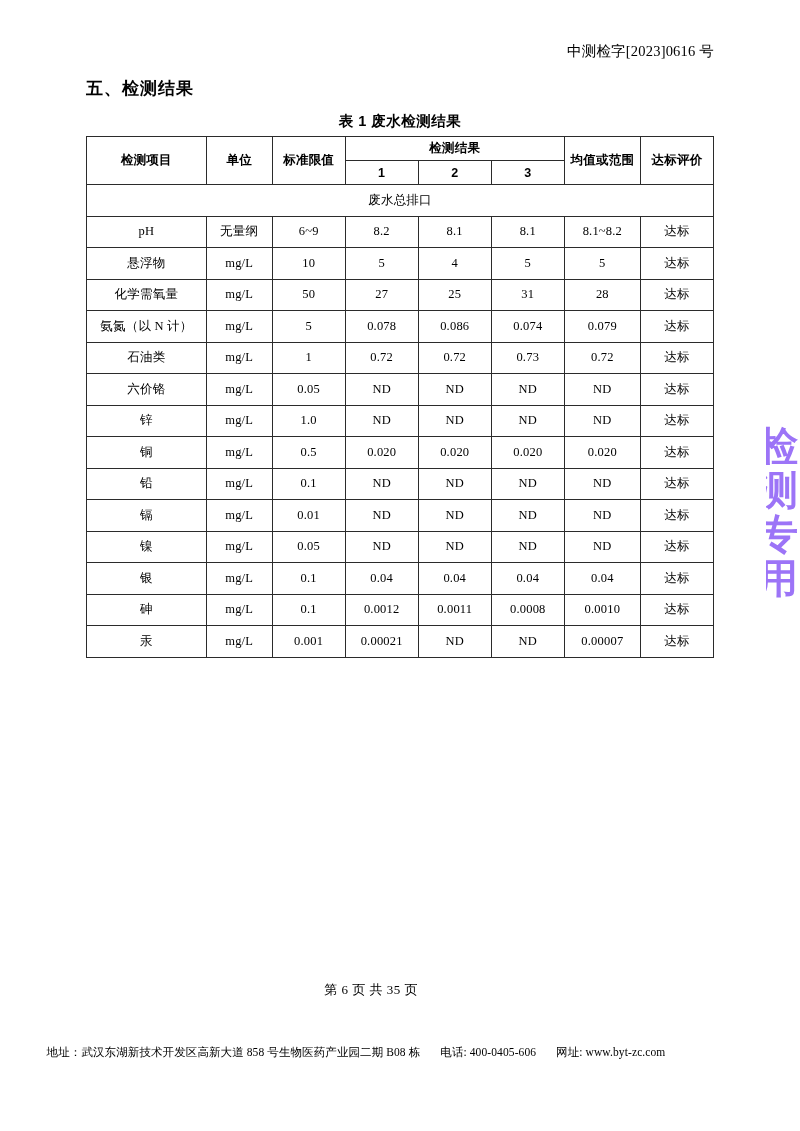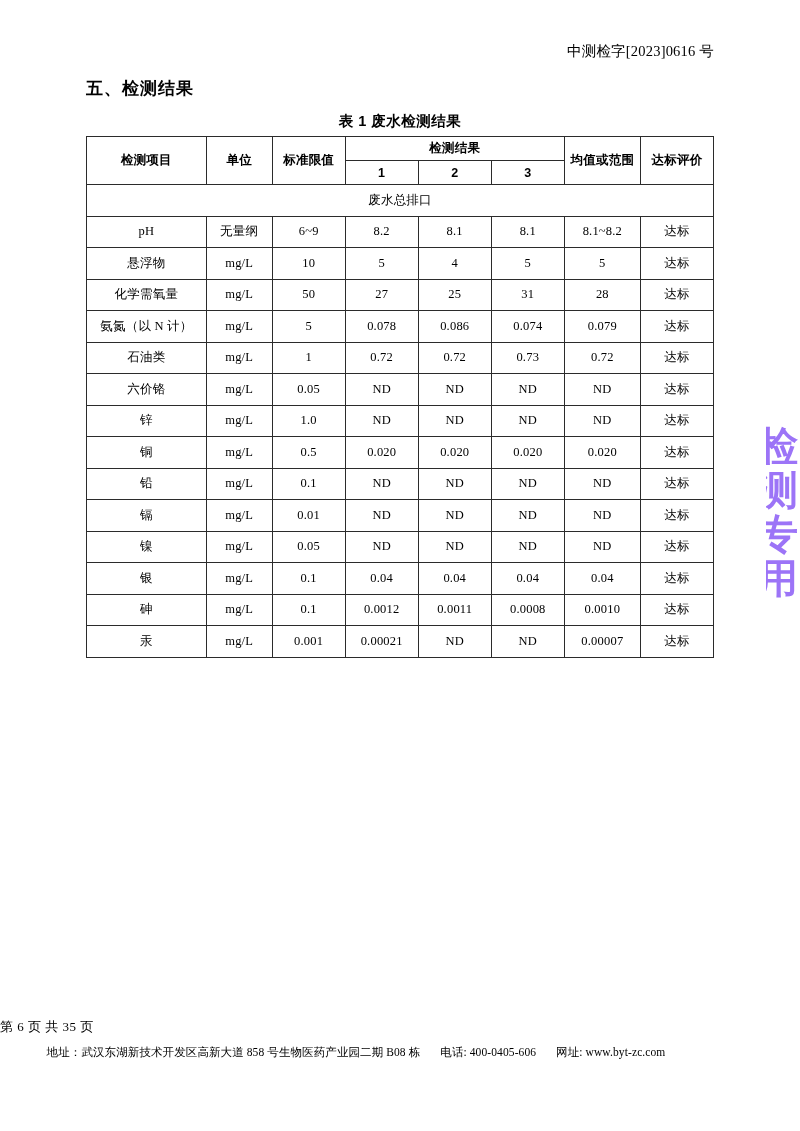--- a/index.html
+++ b/index.html
@@ -88,23 +88,24 @@
   }
   .col-item { width: 118px; }
   .col-unit { width: 65px; }
   .col-limit { width: 72px; }
   .col-res   { width: 72px; }
   .col-mean  { width: 75px; }
   .col-eval  { width: 72px; }
 
   .page-number {
     position: absolute;
-    top: 1018px;
+    top: 981px;
     left: 0;
     width: 742px;
+    text-align: center;
     font-size: 13px;
     letter-spacing: 0.5px;
   }
   .footer-line {
     position: absolute;
     top: 1045px;
     left: 0;
     width: 712px;
     text-align: center;
     font-size: 11.5px;

